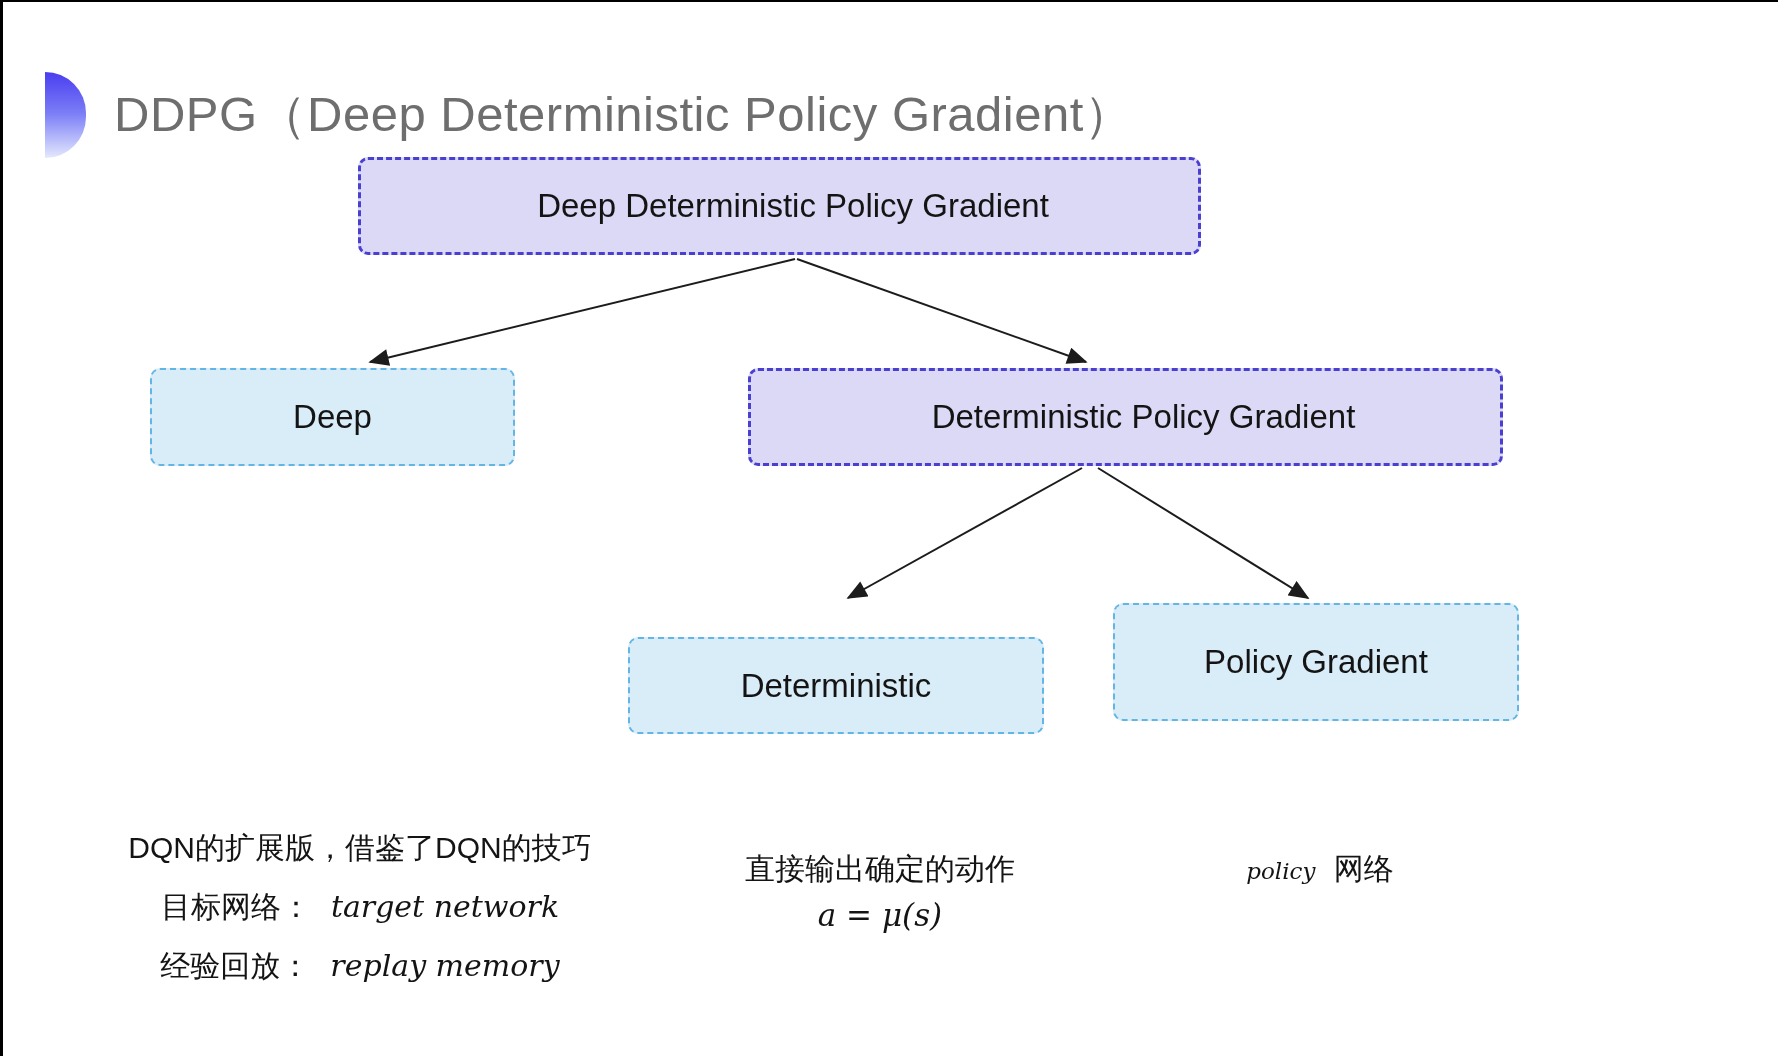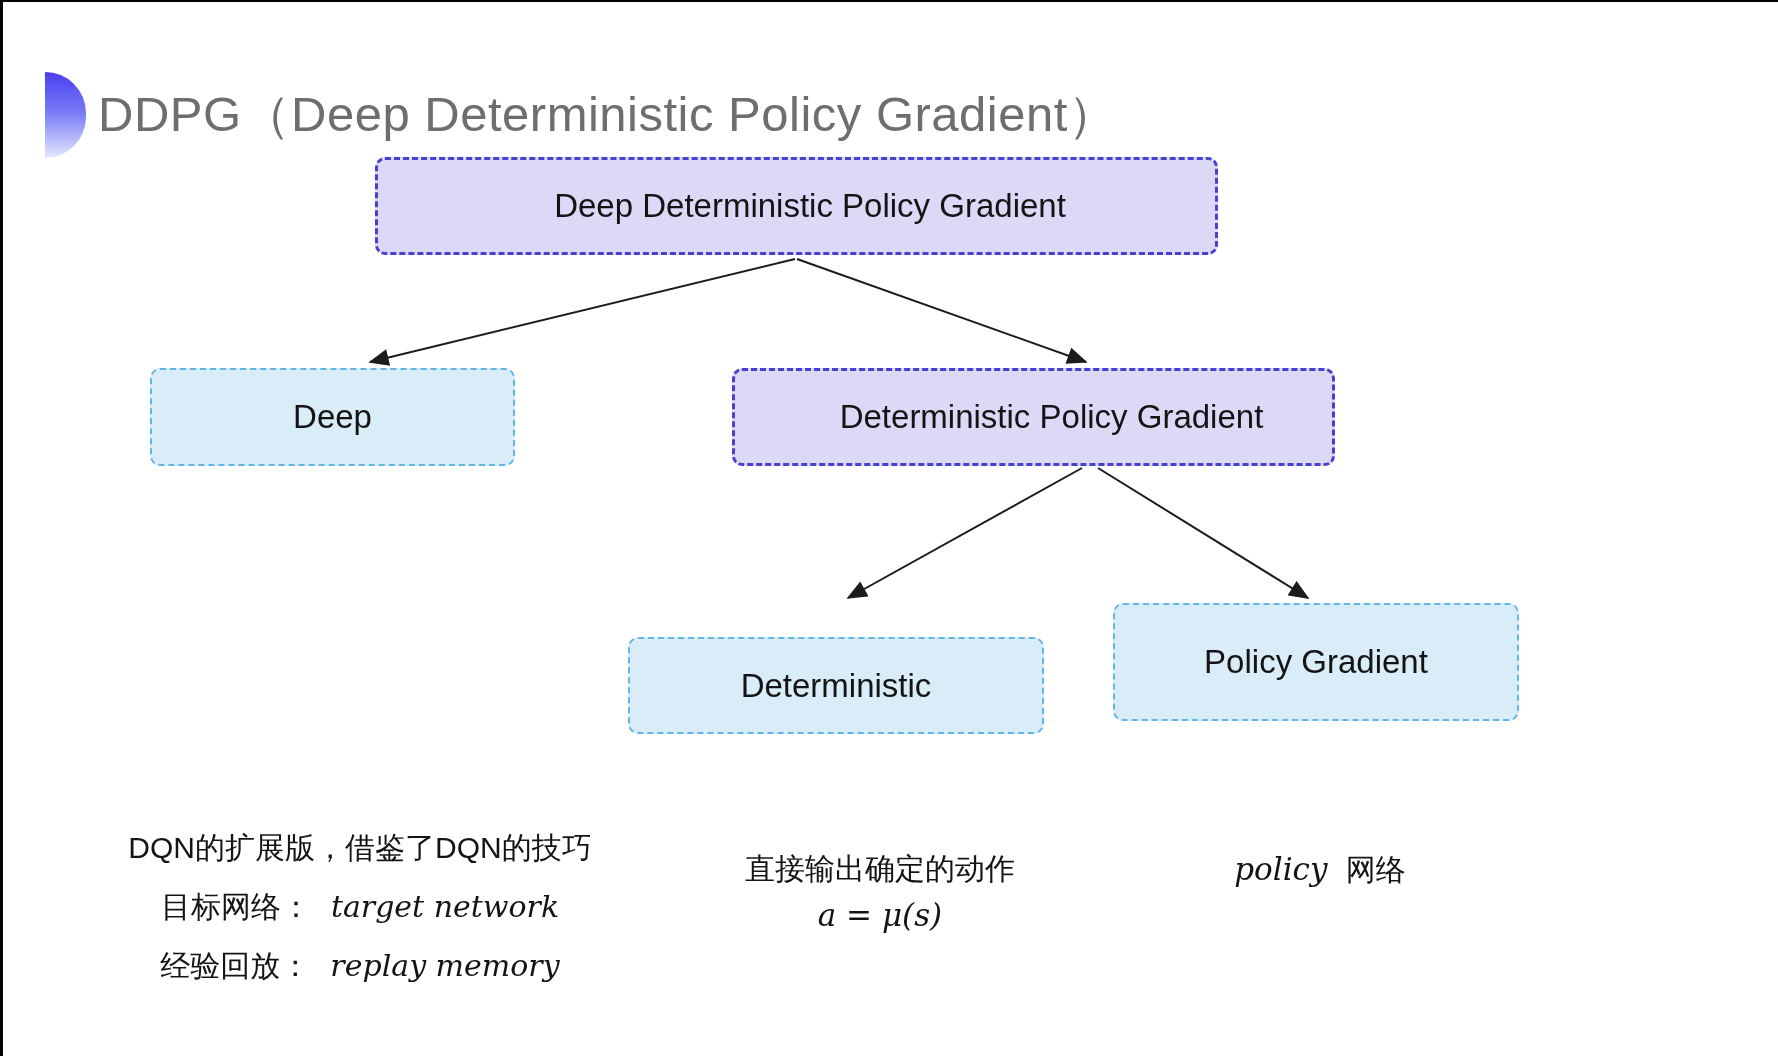--- a/index.html
+++ b/index.html
@@ -27,21 +27,21 @@
     top: 0; left: 0;
     width: 3px; height: 100%;
     background: #000;
   }
   .header {
     position: absolute;
     left: 45px;
     top: 72px;
     display: flex;
     align-items: center;
-    gap: 12px;
+    gap: 28px;
   }
   .bullet {
     width: 41px;
     height: 86px;
     border-radius: 0 86px 86px 0;
     background: linear-gradient(180deg,
       var(--accent-blue, #4a3df0) 0%,
       #7b7ef6 48%,
       #e4e8fd 100%);
     flex: 0 0 auto;
@@ -74,23 +74,23 @@
     white-space: nowrap;
   }
   .node.lavender {
     background: var(--lavender-fill, #dcd9f6);
     border: 3px dashed var(--lavender-border, #4a40cf);
   }
   .node.blue {
     background: var(--blue-fill, #d9edf9);
     border: 2.5px dashed var(--blue-border, #62b5e5);
   }
-  .node-root { left: 375px; top: 157px; width: 843px; height: 98px; padding-left: 27px; }
+  .node-root { left: 358px; top: 157px; width: 843px; height: 98px; padding-left: 27px; }
   .node-deep { left: 150px; top: 368px; width: 365px; height: 98px; }
-  .node-dpg  { left: 732px; top: 368px; width: 603px; height: 98px; padding-left: 36px; }
+  .node-dpg  { left: 748px; top: 368px; width: 755px; height: 98px; padding-left: 36px; }
   .node-det  { left: 628px; top: 637px; width: 416px; height: 97px; }
   .node-pg   { left: 1113px; top: 603px; width: 406px; height: 118px; }
 
   .note {
     position: absolute;
     text-align: center;
     color: var(--text-black, #141414);
   }
   .note .line { white-space: nowrap; }
   .cjk {
@@ -105,21 +105,21 @@
   .note-deep { left: 105px; top: 818px; width: 510px; }
   .note-deep .line { height: 59px; line-height: 59px; }
   .note-deep .label-colon { margin-right: 20px; }
 
   .note-det { left: 680px; top: 846px; width: 400px; }
   .note-det .line { height: 46px; line-height: 46px; }
   .note-det .math { font-size: 31px; }
 
   .note-pg { left: 1120px; top: 846px; width: 400px; }
   .note-pg .line { height: 46px; line-height: 46px; }
-  .note-pg .math { margin-right: 10px; font-size: 31px; }
+  .note-pg .math { margin-right: 10px; font-size: 23px; }
 </style>
 </head>
 <body>
 
 <div class="canvas">
 
   <div class="edge-top"></div>
   <div class="edge-left"></div>
 
   <div class="header">

